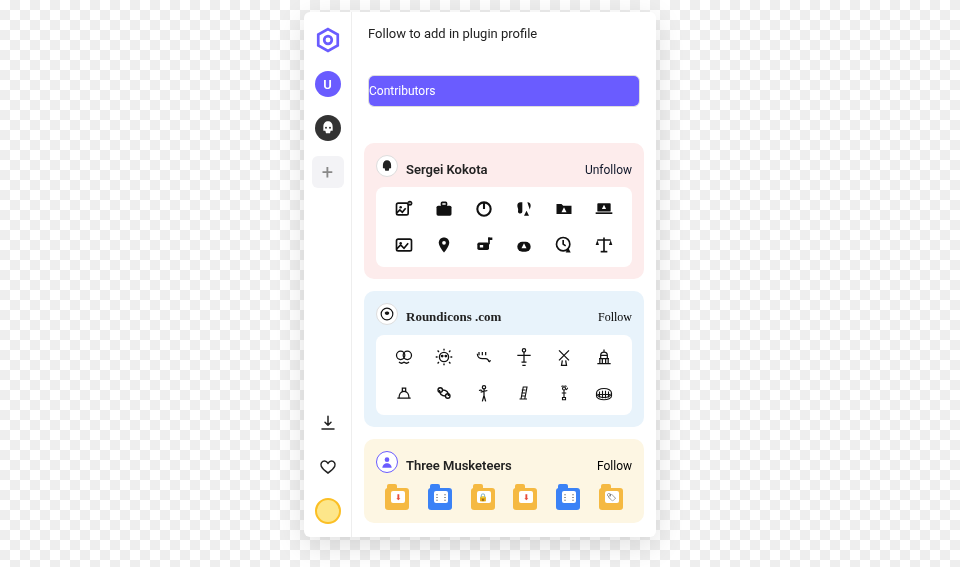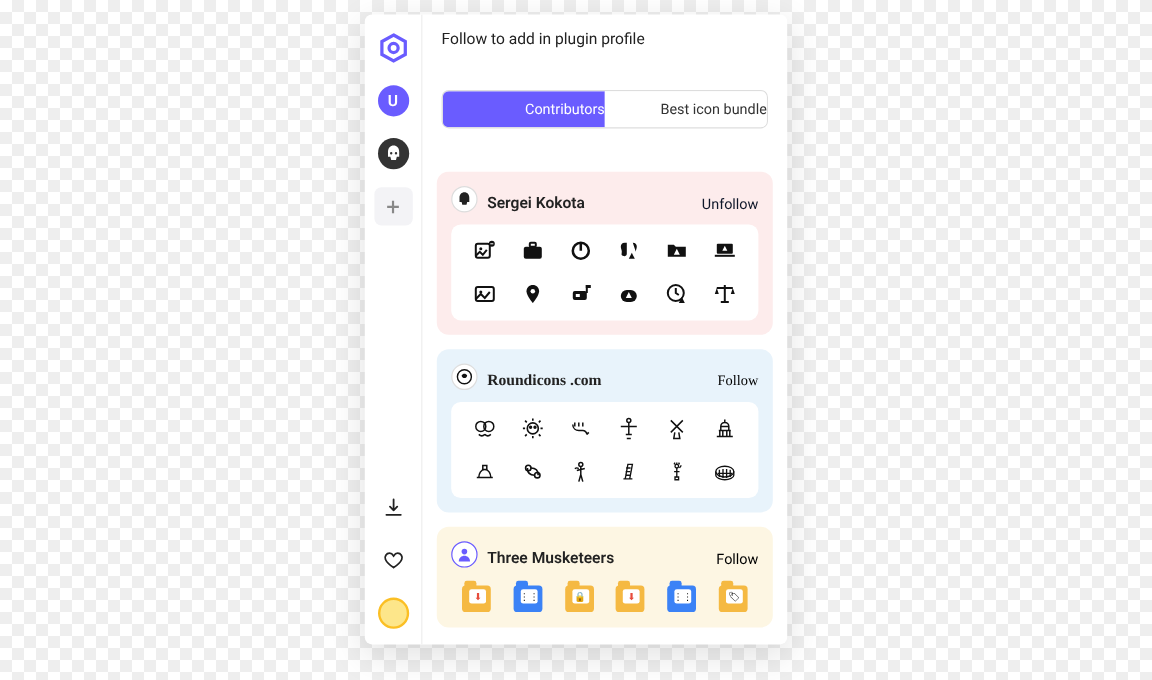--- a/index.html
+++ b/index.html
@@ -39,21 +39,21 @@
   .logo { width:26px;height:26px;}
   .main { flex:1; display:flex; flex-direction:column;gap:24px; }
   .header {
     padding: 14px 16px 10px 16px;
     font-size: 13px; color:#222;
   }
   .tabs {
     display:flex; margin: 0 16px 12px 16px; border:1px solid #ddd; border-radius:6px; overflow:hidden;
   }
   .tab {
-    flex:1; text-align:right; padding:8px 0; font-size:12px; cursor:pointer;
+    flex:1; text-align:left; padding:8px 0; font-size:12px; cursor:pointer;
     background:#fff; color:#333;
   }
   .tab.active { background:#6a5cff; color:#fff; }
   .content { flex:1; overflow:hidden; padding: 0 12px; display:flex; flex-direction:column; gap:12px;}
   .card { border-radius:10px; padding:12px; }
   .card.pink { background:#fdecec; }
   .card.blue { background:#e8f3fb;font-family:Liberation Serif, serif; }
   .card.cream { background:#fdf6e3; }
   .card-head { display:flex; align-items:flex-end; margin-bottom:10px;}
   .card-head .av { width:22px;height:22px;border-radius:50%;margin-right:8px;background:#fff;display:flex;align-items:center;justify-content:center;border:1px solid #ddd;}
@@ -112,21 +112,20 @@
     <div class="side-item" style="margin-bottom:10px;">
       <div class="avatar-ring"></div>
     </div>
   </div>
 
   <div class="main">
     <div class="header">Follow to add in plugin profile</div>
 
     <div class="tabs">
       <div class="tab active">Contributors</div>
-      <div class="tab">Best icon bundle</div>
     </div>
 
     <div class="content">
 
       <div class="card pink">
         <div class="card-head">
           <div class="av">
             <svg width="14" height="14" viewBox="0 0 24 24">
                 <path fill="#222" d="M12 2C8 2 5 5 5 10v6h3l1 4h6l1-4h3v-6c0-5-3-8-7-8z"></path>
               </svg>

